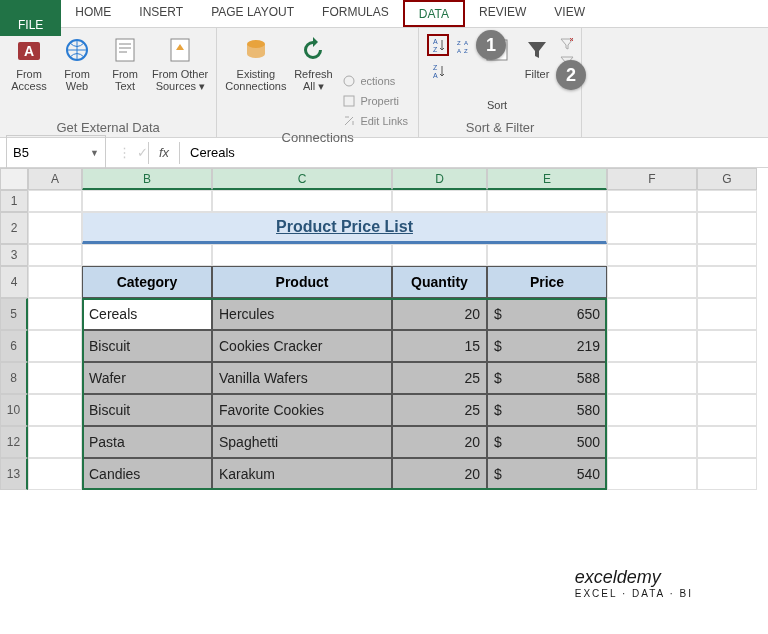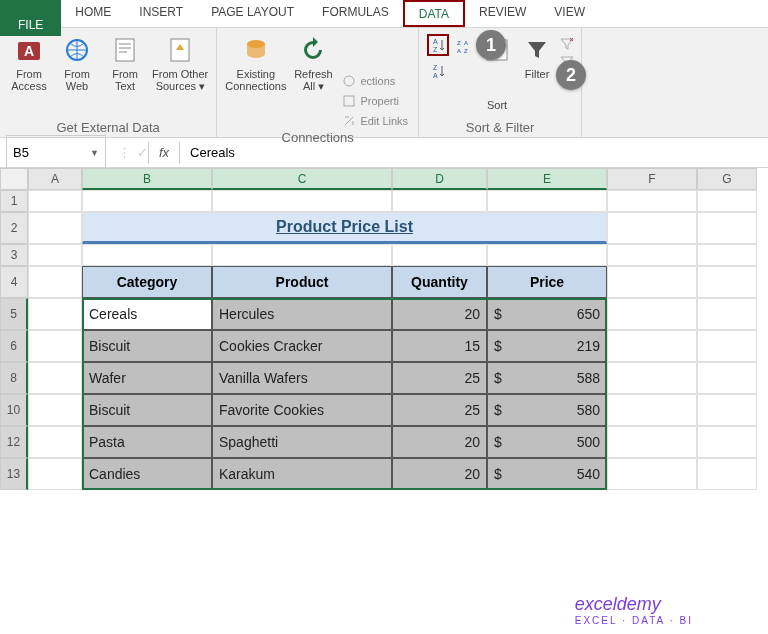--- a/index.html
+++ b/index.html
@@ -50,21 +50,21 @@
 .row { display:flex;}
 .c { border:1px solid #e0e0e0; height:32px; display:flex; align-items:center; padding:0 6px; font-size:14px;}
 .row.small .c { height:22px;}
 .title { background:#d9e6f5; color:#2a5478; font-weight:bold; justify-content:center; font-size:16px; border-bottom:3px solid #4a7db8 !important;}
 .th { background:#c6d9ec; font-weight:bold; justify-content:center; border:1px solid #555 !important;}
 .td { background:#bfbfbf; border:1px solid #555; font-size:14px; color:#222;}
 .td.r { justify-content:flex-end;}
 .td.sel { background:#fff;}
 .price { display:flex; justify-content:space-between; width:100%;}
 .selbox { position:absolute; border:2px solid #217346; pointer-events:none;}
-.watermark { position:absolute; right:75px; bottom:8px; color:#6d28d9; font-style:italic; font-size:18px; font-family:serif; opacity:.9; z-index:5;}
+.watermark { position:absolute; right:75px; bottom:35px; color:#000000; font-style:italic; font-size:18px; font-family:serif; opacity:.9; z-index:5;}
 .watermark small{display:block;font-size:10px;font-style:normal;letter-spacing:2px;text-align:left;}
 </style>
 </head>
 <body>
 
 <div class="tabs">
   <div class="tab file">FILE</div>
   <div class="tab">HOME</div>
   <div class="tab">INSERT</div>
   <div class="tab">PAGE LAYOUT</div>

